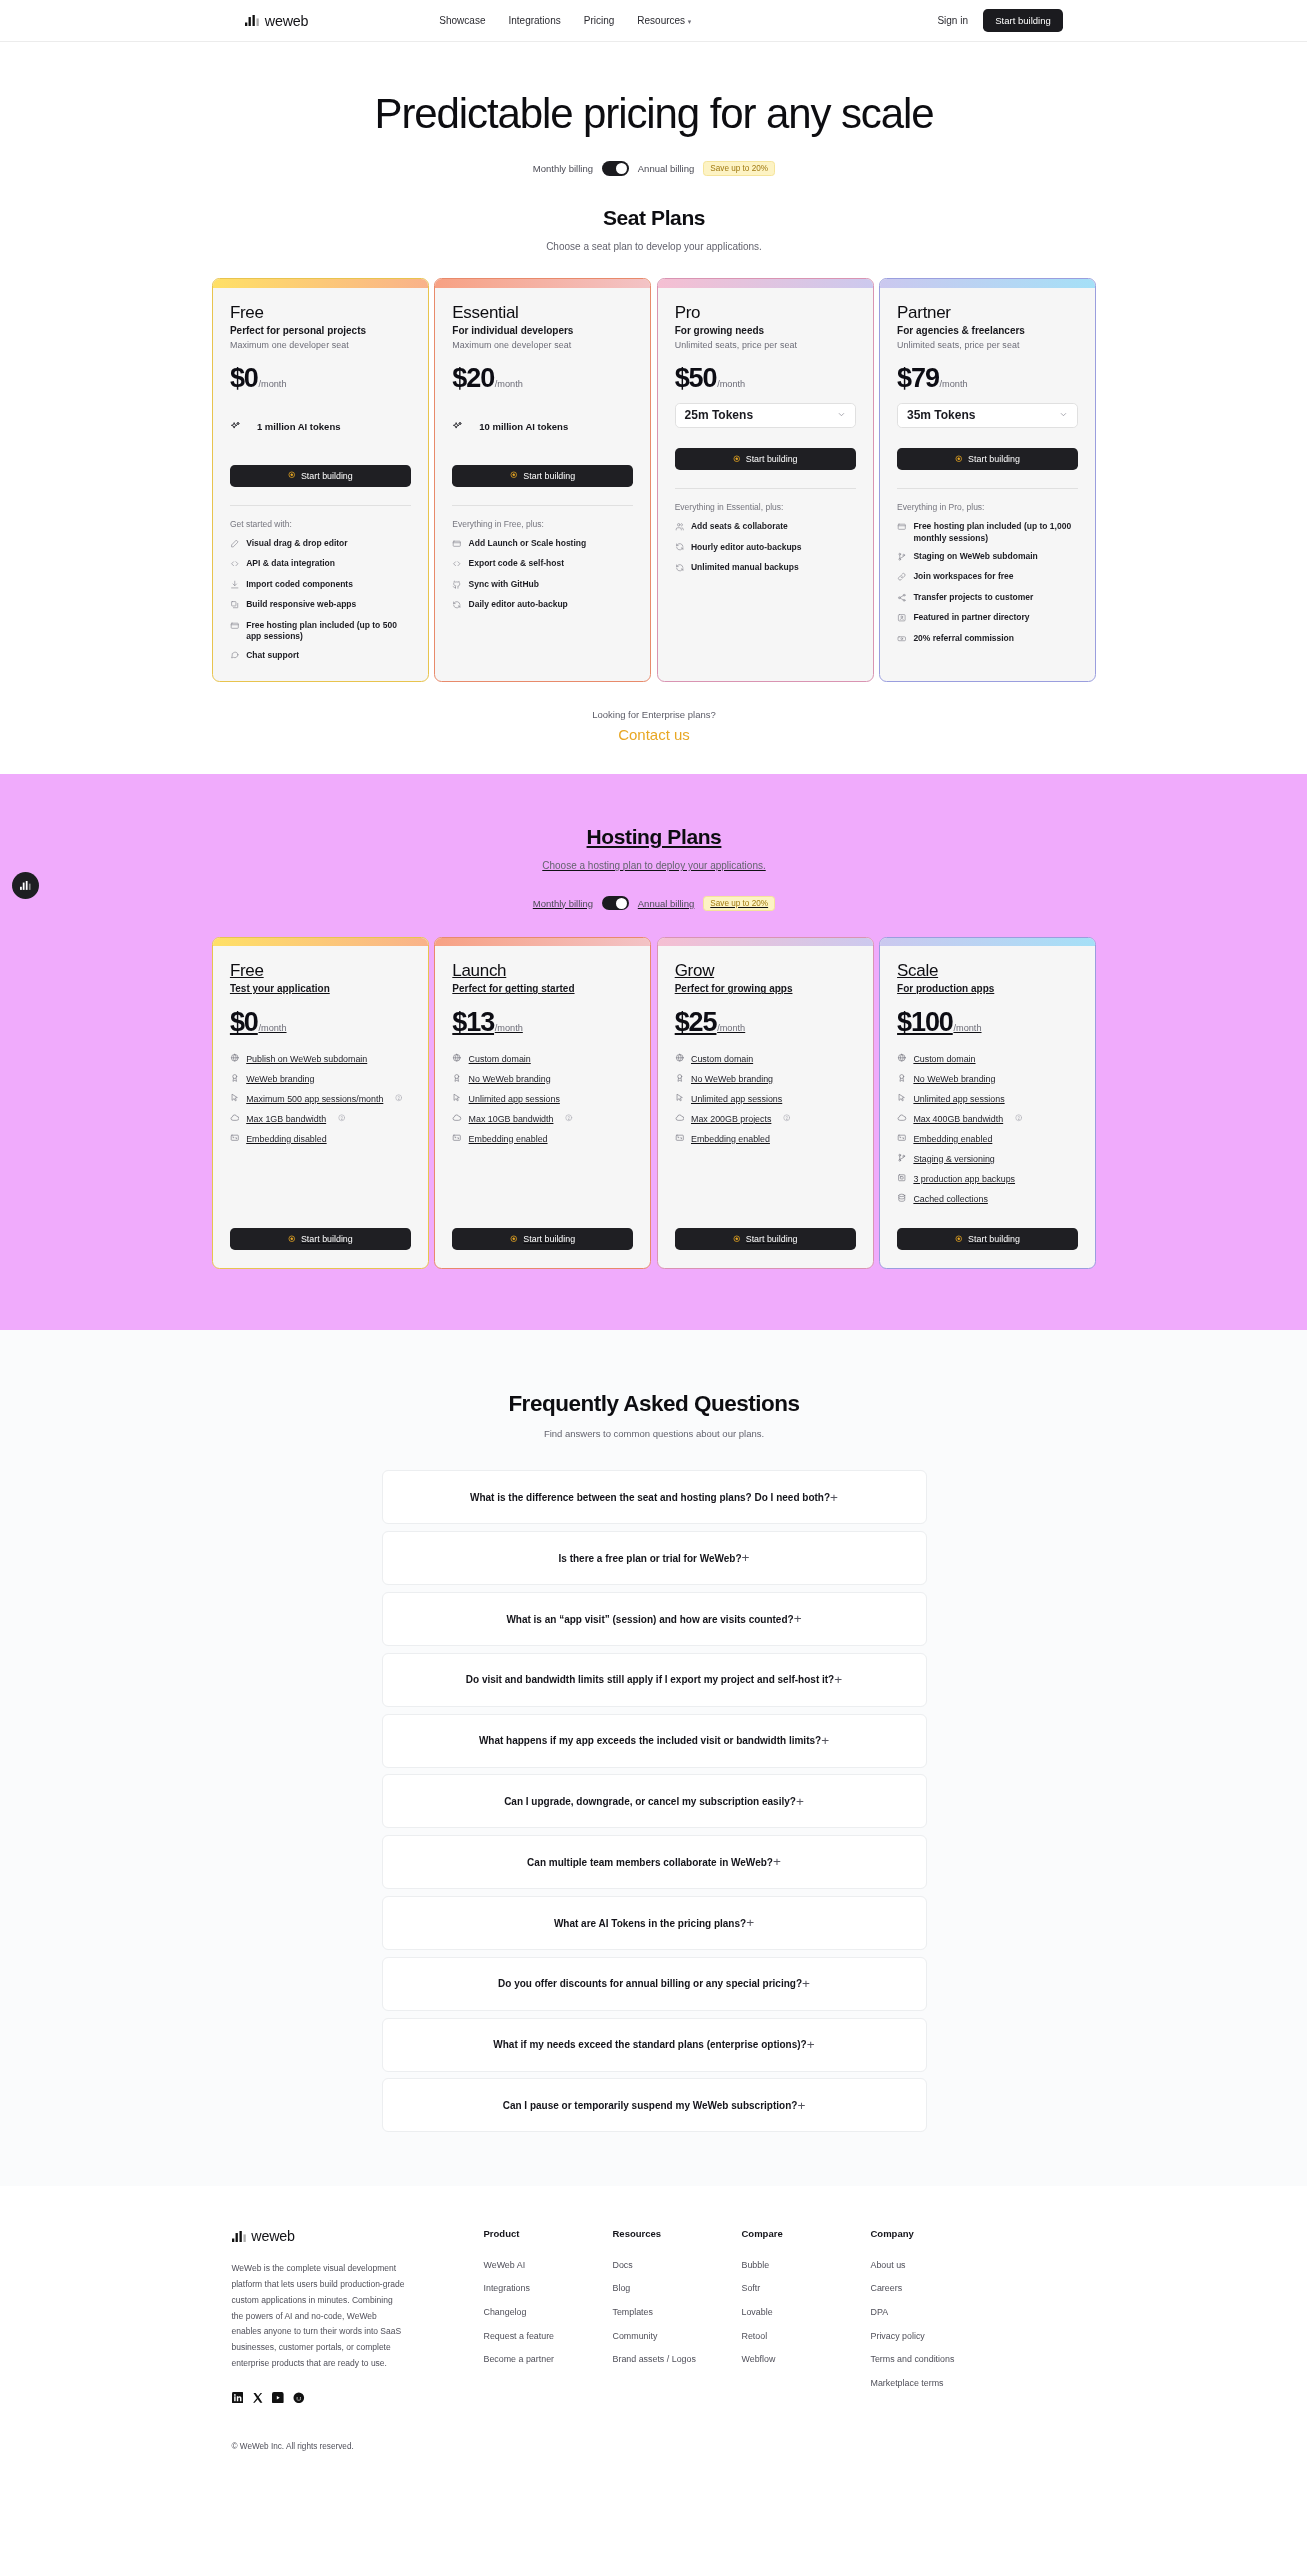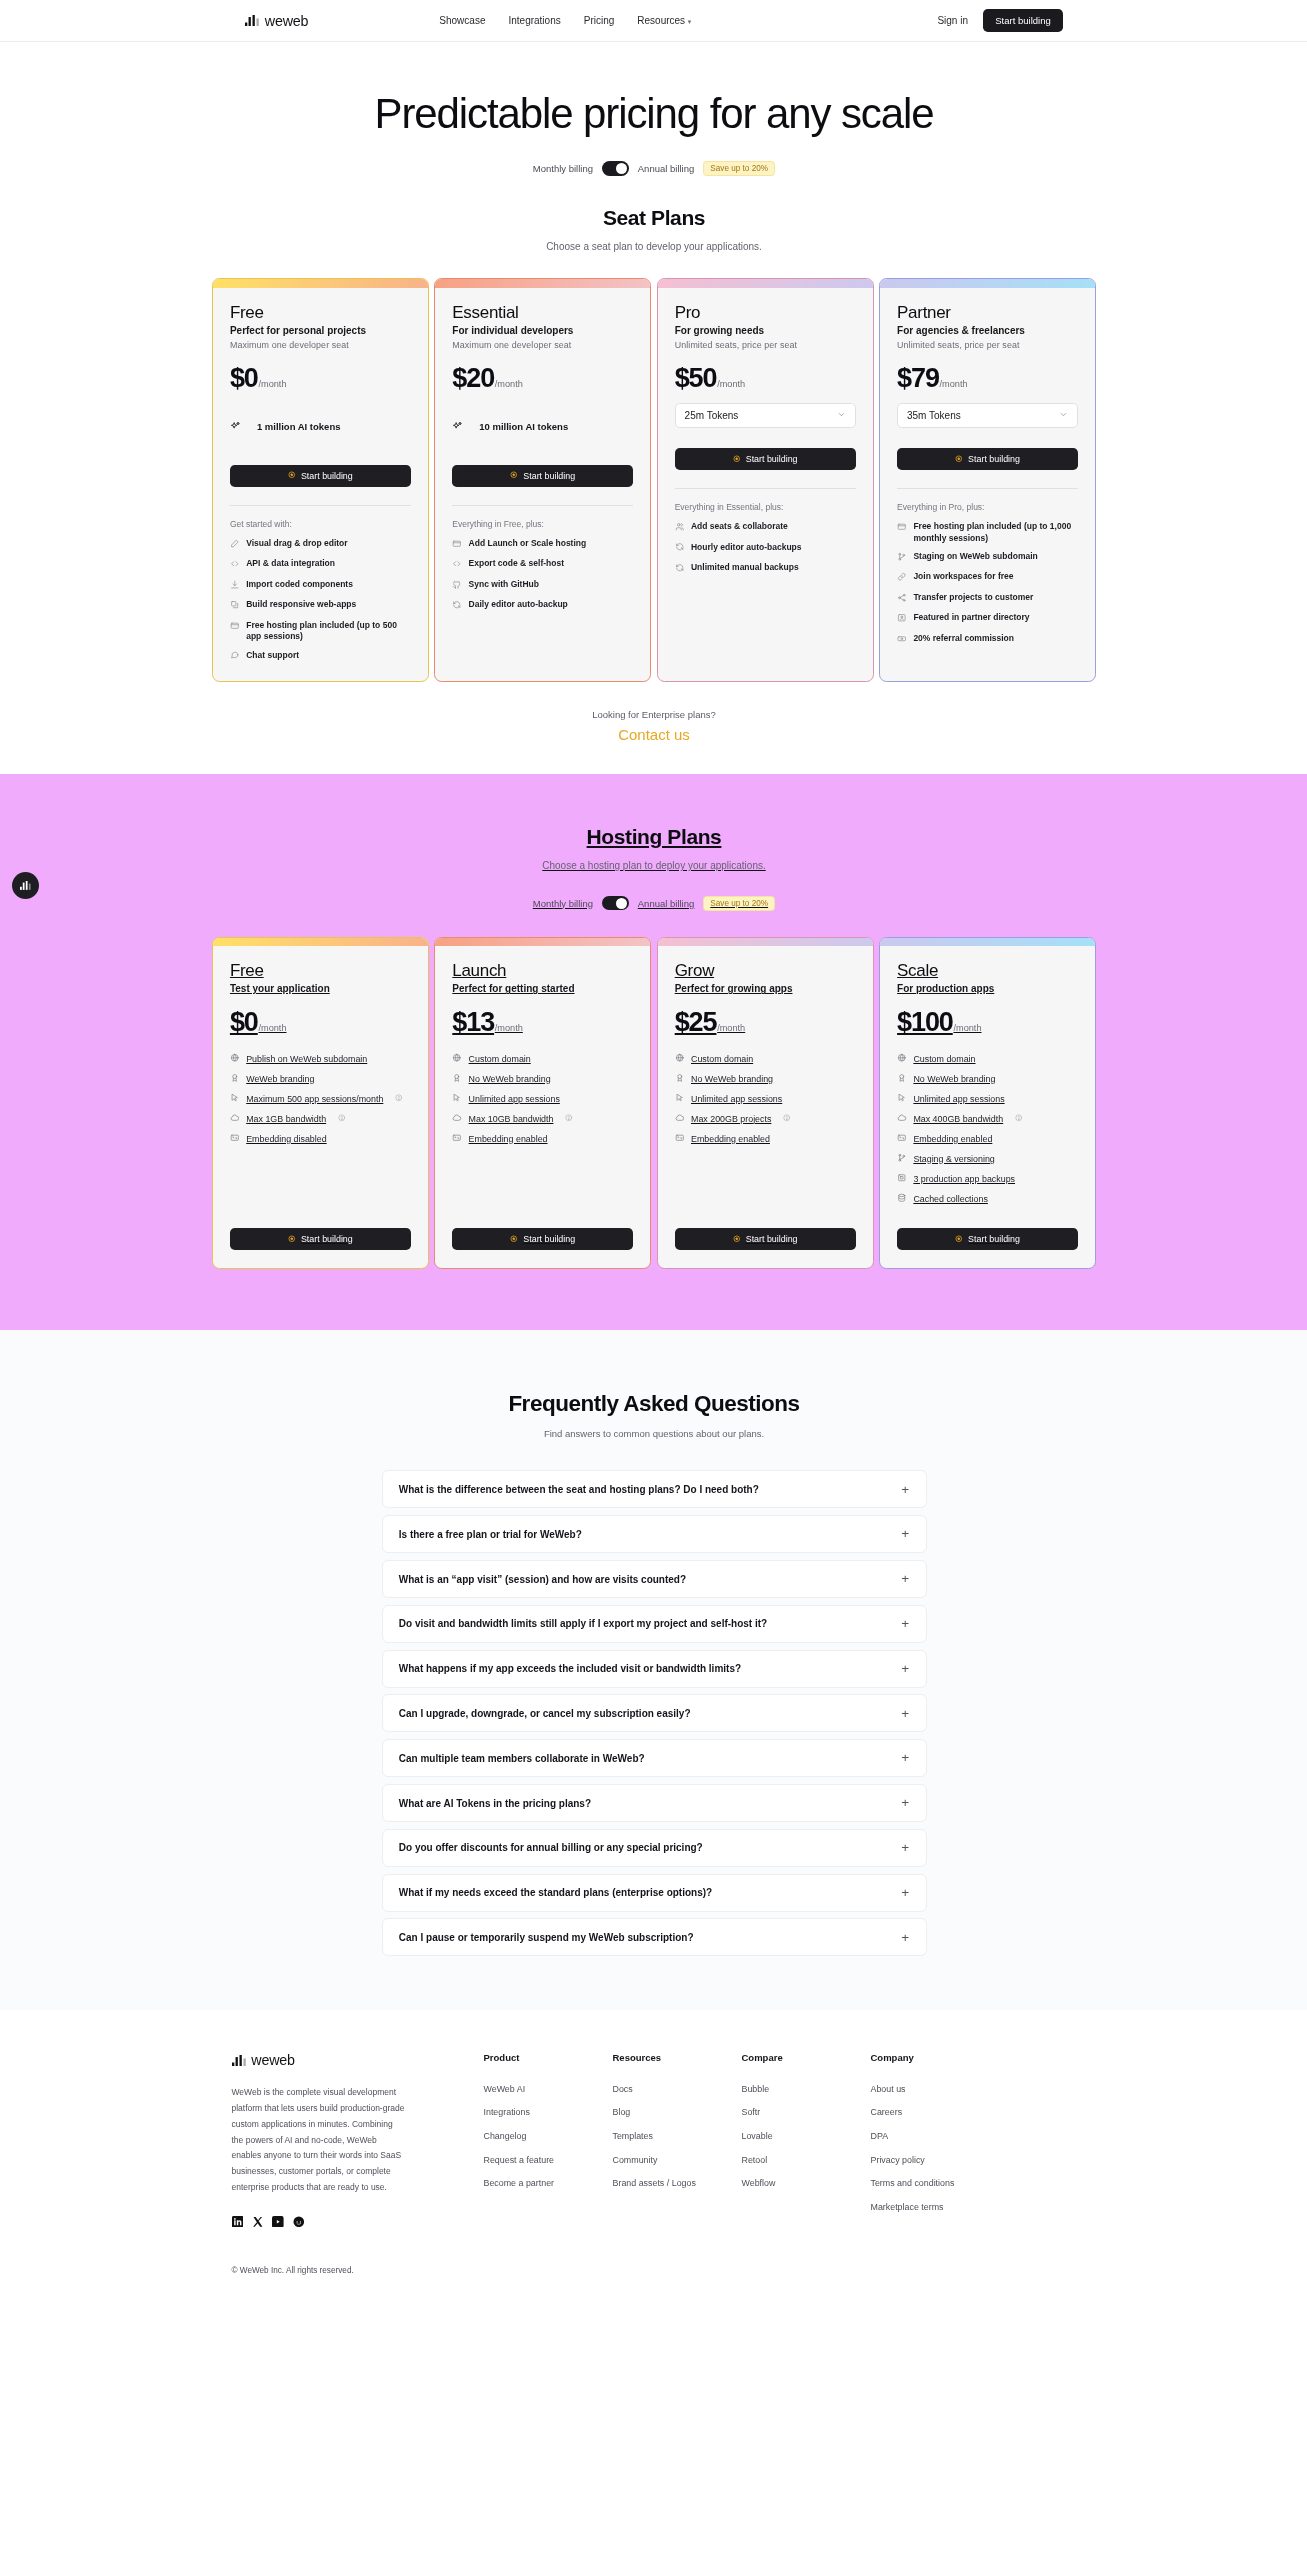--- a/index.html
+++ b/index.html
@@ -79,21 +79,21 @@
   .price-row { display: flex; align-items: baseline; margin-top: 13px; }
   .price { font-size: 27px; font-weight: 800; letter-spacing: -1.1px; color: #0d0d14; }
   .per { font-size: 9.2px; color: #6c6c77; margin-left: 0.7px; }
   .tokens-row { display: flex; align-items: flex-start; gap: 16px; margin-top: 27px; }
   .tokens-text { font-size: 9.5px; font-weight: 700; color: #14141a; }
   .select-box {
     margin-top: 8.9px; background: #fff; border: 0.7px solid #e0e0e0; border-radius: 4.8px;
     height: 25px; display: flex; align-items: center; justify-content: space-between;
     padding: 0 8.9px; cursor: pointer;
   }
-  .select-box span.val { font-size: 10px; font-weight: 400; color: #1a1a20; }
+  .select-box span.val { font-size: 12px; font-weight: 700; color: #1a1a20; }
   .cta {
     margin-top: auto; background: #1f1f23; color: #fff; border: none; border-radius: 4.8px;
     height: 22px; display: flex; align-items: center; justify-content: center; gap: 5.4px;
     font-size: 8.9px; cursor: pointer; font-family: inherit; width: 100%;
   }
   .cta .dot-icon { flex: none; }
   .divider { border-top: 0.7px solid #e0e0e0; margin: 17.7px 0 0; }
   .incl-label { font-size: 8.5px; color: #76767f; margin-top: 13.6px; }
   .feat-list { margin-top: 8.9px; display: flex; flex-direction: column; gap: 6.8px; }
   .feat {
@@ -112,21 +112,21 @@
   .enterprise .link { font-size: 15px; color: #e8a723; text-decoration: none; display: inline-block; margin-top: 6.1px; }
   
   .hosting-section { background: #f0abfc; padding: 51px 3px 61px; margin-top: 31px; text-decoration: underline; }
   
   .faq-section { background: #fafbfc; padding: 61px 0 54px; }
   .faq-section h2 { font-size: 22.5px; font-weight: 600; letter-spacing: -0.5px; color: #0d0d11; text-align: center; }
   .faq-section .faq-sub { font-size: 9.5px; color: #63636e; text-align: center; margin-top: 11.6px; }
   .faq-list { width: 545px; margin: 31px auto 0; display: flex; flex-direction: column; gap: 6.8px; }
   .faq-item {
     background: #fff; border: 0.7px solid #eceef0; border-radius: 6.1px;
-    height: 38px; display: flex; align-items: center; justify-content: space-between;
+    height: 54px; display: flex; align-items: center; justify-content: center;
     padding: 0 16.3px; cursor: pointer;
   }
   .faq-q { font-size: 10px; font-weight: 700; color: #14141a; }
   .faq-plus { font-size: 13.6px; color: #55555f; font-weight: 300; line-height: 1; }
   
   .footer { background: #fff; padding: 42px 0 0; }
   .footer-grid { width: 845px; margin: 0 auto; display: flex; }
   .f-brand { width: 252px; }
   .f-logo { display: flex; align-items: center; gap: 4.8px; }
   .f-desc { font-size: 8.5px; color: #4f4f59; line-height: 1.85; margin-top: 17px; width: 174px; }

